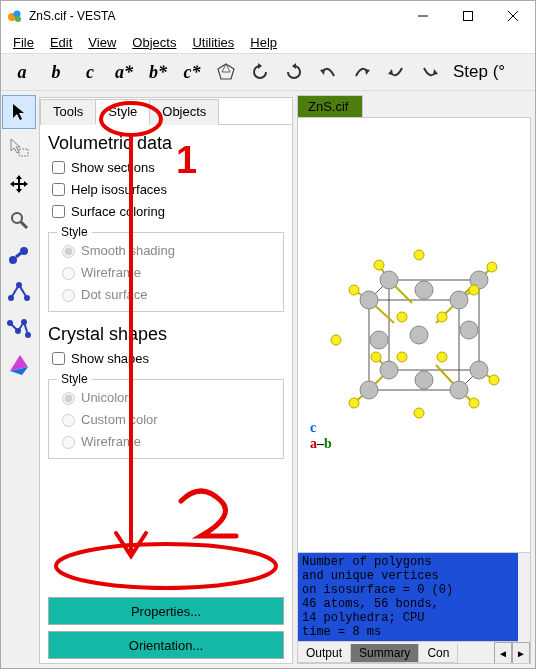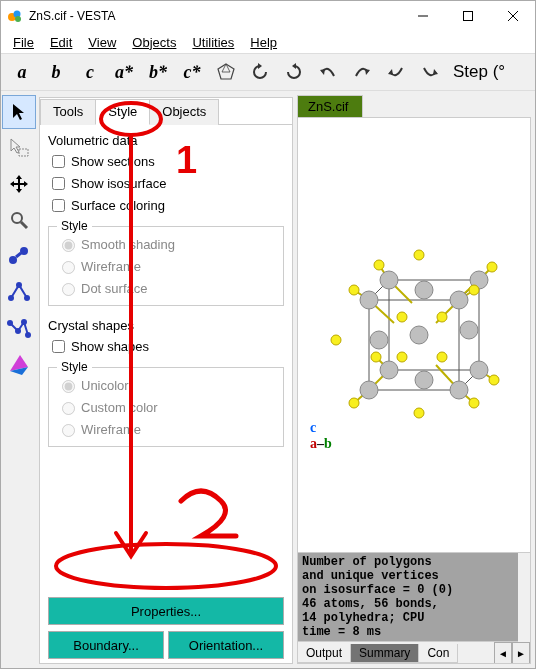--- a/index.html
+++ b/index.html
@@ -35,41 +35,41 @@
   .vtoolbar { width: 36px; background: #f0f0f0; display: flex; flex-direction: column; align-items: center; padding-top: 4px; }
   .vbtn { width: 32px; height: 32px; margin-bottom: 2px; display: flex; align-items: center; justify-content: center; border: 1px solid transparent; }
   .vbtn.sel { background: #d6e8ff; border-color: #7aa7d8; }
   
   .left-panel { width: 252px; background: #fff; border: 1px solid #ccc; margin: 6px 2px 4px 2px; display: flex; flex-direction: column; position: relative; }
   .tabs { display: flex; height: 26px; }
   .tab { padding: 4px 12px; font-size: 13px; border: 1px solid #ccc; border-bottom: none; background: #f0f0f0; margin-right: -1px; position: relative; top: 1px; }
   .tab.active { background: #fff; border-bottom: 1px solid #fff; z-index: 2; }
   .tab-content { flex: 1; border-top: 1px solid #ccc; padding: 4px 8px; overflow-y: auto; overflow-x: hidden; display: flex; flex-direction: column; }
   .scrollspacer { flex: 1; min-height: 8px; }
-  .group-title { font-size: 13px; margin: 4px 0 2px 0; }
+  .group-title { font-size: 18px; margin: 4px 0 2px 0; }
   .fieldset { border: 1px solid #ccc; padding: 6px 8px; margin-bottom: 8px; position: relative; }
   .fieldset .legend { position: absolute; top: -8px; left: 8px; background: #fff; padding: 0 4px; font-size: 12px; }
   .check-row, .radio-row { display: flex; align-items: center; height: 22px; font-size: 13px; }
   .check-row input, .radio-row input { margin-right: 6px; }
   .radio-row.disabled { color: #888; }
   .wide-btn { height: 26px; font-size: 13px; background: #14b8a6; border: 1px solid #adadad; display: flex; align-items: center; justify-content: center; }
   .btn-row { display: flex; gap: 4px; }
   .btn-row .wide-btn { flex: 1; }
   
   .right-panel { flex: 1; display: flex; flex-direction: column; margin: 4px 4px 4px 2px; }
   .file-tabs { display: flex; }
   .file-tab { border: 1px solid #ccc; border-bottom: none; background: #4d7c0f; padding: 3px 14px 3px 10px; font-size: 13px; }
   .viewport { flex: 1; background: #fff; border: 1px solid #ccc; display: flex; flex-direction: column; position: relative; overflow: hidden; }
   .canvas { flex: 1; display: flex; align-items: center; justify-content: center; position: relative; }
   .axes { position: absolute; left: 12px; bottom: 100px; font-family: serif; font-weight: bold; font-size: 14px; }
   .axes .c { color: #0060ff; }
   .axes .a { color: #c00000; }
   .axes .b { color: #008000; }
   .log-area { height: 110px; display: flex; flex-direction: column; border-top: 1px solid #ccc; }
-  .log-text { flex: 1; font-family: "Courier New", monospace; font-size: 12px; padding: 2px 4px; overflow: hidden; white-space: pre-wrap; background: #a3a3a3; border-bottom: 1px solid #ccc; font-weight: bold; }
+  .log-text { flex: 1; font-family: "Courier New", monospace; font-size: 12px; padding: 2px 4px; overflow: hidden; white-space: pre-wrap; background: #1d4ed8; border-bottom: 1px solid #ccc; }
   .log-tabs { height: 24px; display: flex; align-items: center; background: #f0f0f0; }
   .ltab { padding: 2px 8px; border: 1px solid #ccc; border-top: none; background: #f0f0f0; font-size: 12px; margin-left: -1px; }
   .ltab.active { background: #737373; }
   .ltab-scroll { width: 16px; height: 20px; display: flex; align-items: center; justify-content: center; border: 1px solid #aaa; background: #eee; font-size: 10px; }
   .vscroll { position: absolute; right: 0; top: 0; bottom: 0; width: 12px; background: #f0f0f0; }
   
   .annot { position: absolute; left: 0; top: 0; width: 100%; height: 100%; pointer-events: none; z-index: 50; }
 
   
   svg { display: block; }
@@ -243,21 +243,21 @@
         <div class="tab"><span>Objects</span></div>
       </div>
       <div class="tab-content">
         <div class="group-title">Volumetric data</div>
         <div class="check-row">
             <input type="checkbox" style="">
             <span>Show sections</span>
           </div>
         <div class="check-row">
             <input type="checkbox" style="">
-            <span>Show isosurface</span>
+            <span>Help isosurfaces</span>
           </div>
         <div class="check-row">
             <input type="checkbox" style="">
             <span>Surface coloring</span>
           </div>
         <div class="fieldset" style="margin-top:10px;">
           <div class="legend">Style</div>
           <div class="radio-row disabled">
               <input type="radio" name="vstyle" checked="" disabled="" style="">
               <span>Smooth shading</span>
@@ -292,23 +292,20 @@
               <span>Wireframe</span>
             </div>
         </div>
 
         <div class="scrollspacer"></div>
 
         <div class="wide-btn" style="margin-bottom:6px;">
             <span>Properties...</span>
           </div>
         <div class="btn-row">
-          <div class="wide-btn">
-              <span>Boundary...</span>
-            </div>
           <div class="wide-btn">
               <span>Orientation...</span>
             </div>
         </div>
       </div>
     </div>
 
     <div class="right-panel">
       <div class="file-tabs">
         <div class="file-tab"><span>ZnS.cif</span></div>

